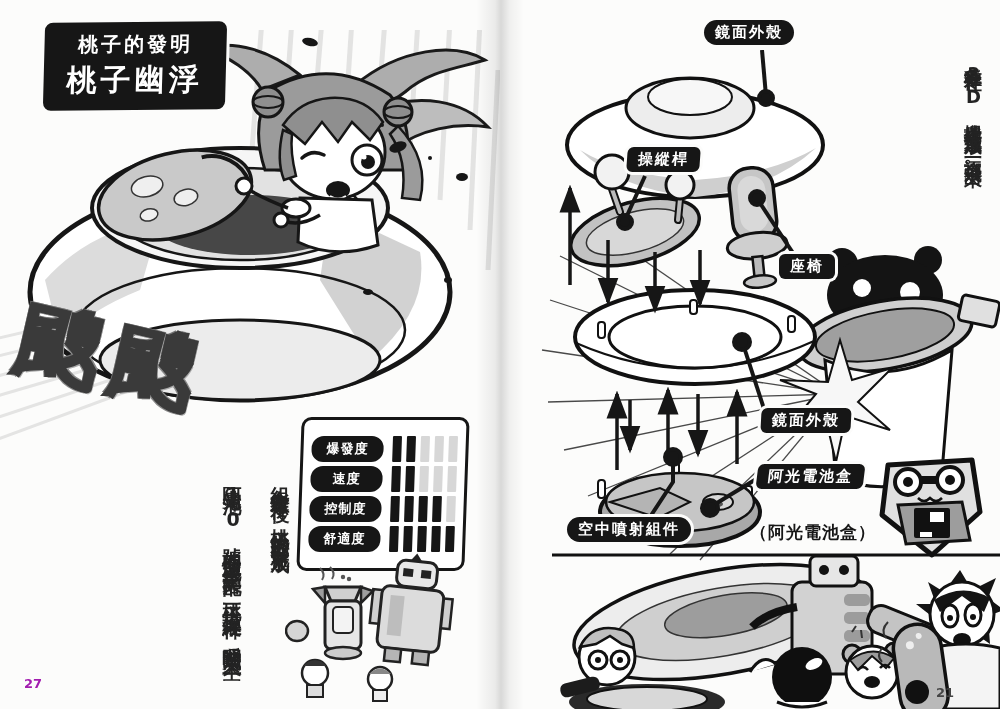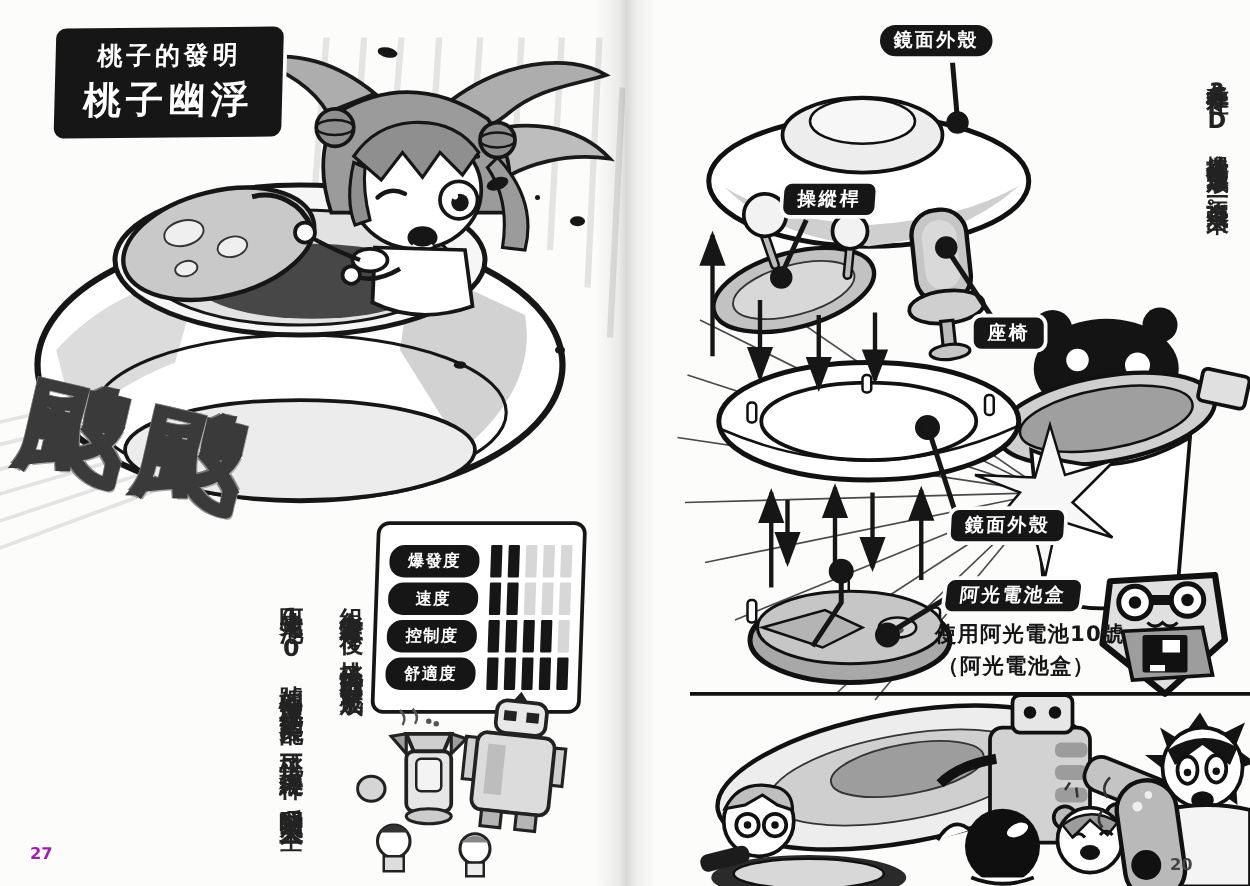--- a/index.html
+++ b/index.html
@@ -412,23 +412,23 @@
       <circle cx="365" cy="140" r="12" fill="#111"></circle>
       <path d="M336 70 q-8 8 -2 16 M330 96 q-6 8 0 14" stroke="#333" stroke-width="2" fill="none"></path>
     </g>
   </svg>
 
   <div class="abs pill r14" style="left:704px;top:20px">鏡面外殼</div>
   <div class="abs pill r6" style="left:627px;top:147px;transform:skewX(-4deg)">操縱桿</div>
   <div class="abs pill r6" style="left:779px;top:254px">座椅</div>
   <div class="abs pill r6" style="left:761px;top:408px;transform:skewX(-3deg)">鏡面外殼</div>
   <div class="abs pill r6" style="left:757px;top:464px;transform:skewX(-7deg)">阿光電池盒</div>
-
-  <div class="abs note" style="left:748px;top:496px">使用阿光電池10號</div>
+  <div class="abs pill r14" style="left:567px;top:517px">空中噴射組件</div>
+
   <div class="abs note" style="left:750px;top:521px">（阿光電池盒）</div>
 
   <div class="abs vtext right-text">
     <p>各種零件在3D攪拌器裡迅速成形，逐一彈飛出來。</p>
   </div>
 
-  <div class="abs pgnum" style="left:936px;top:685px;color:#444">20</div>
+  <div class="abs pgnum" style="left:936px;top:685px;color:#444">21</div>
 
 </div>
 
 </body></html>

